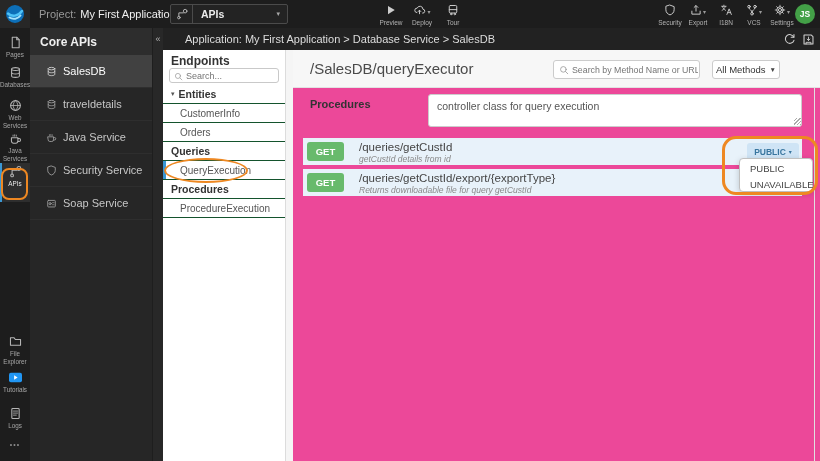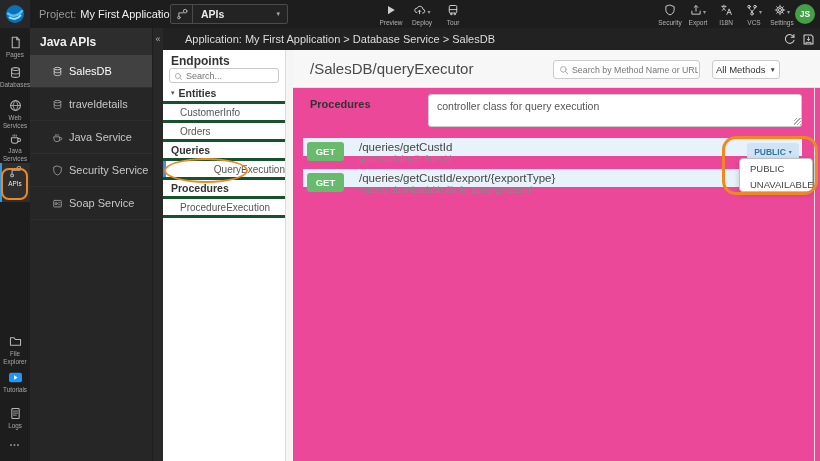--- a/index.html
+++ b/index.html
@@ -45,21 +45,21 @@
   .ls-item.selected { background:#2e2e2e; box-shadow:inset 2px 0 0 #3b97d3; }
   .ls-item.selected .ls-label { color:#e8e8e8; }
   .ls-bottom { position:absolute; bottom:4px; left:0; width:30px; }
   .ls-bottom .ls-item { height:36px; }
   .ls-dots { height:16px; text-align:center; color:#8a8a8a; font-size:7px; letter-spacing:1px; }
 
   
   .core-panel { position:absolute; left:30px; top:28px; width:122px; height:433px; background:#262626; }
   .core-header { height:27px; background:#2d2d2d; display:flex; align-items:center;
                  padding-left:10px; color:#f0f0f0; font-size:12px; font-weight:bold; }
-  .core-item { height:33px; display:flex; align-items:center; gap:6px; padding-left:22px;
+  .core-item { height:33px; display:flex; align-items:center; gap:6px; padding-left:16px;
                color:#c6c6c6; font-size:11px; border-bottom:1px solid #2e2e2e; }
   .core-item .ci-ico { color:#9c9c9c; display:flex; }
   .core-item.selected { background:#414141; color:#fdfdfd; }
   .core-item.selected .ci-ico { color:#d0d0d0; }
 
   
   .collapse-strip { position:absolute; left:152px; top:28px; width:11px; height:433px;
                     background:#282828; border-left:1px solid #1e1e1e; }
   .collapse-btn { margin-top:6px; text-align:center; color:#b0b0b0; font-size:9px; cursor:default; }
 
@@ -74,25 +74,25 @@
   .endpoints-panel { position:absolute; left:163px; top:50px; width:130px; height:411px; background:#fff; }
   .ep-scrollstrip { position:absolute; right:0; top:0; width:8px; height:411px;
                     background:#f5f5f5; border-left:1px solid #dcdcdc; }
   .ep-title { position:absolute; left:8px; top:4px; font-size:12px; font-weight:bold; color:#333; }
   .ep-search { position:absolute; left:6px; top:18px; width:110px; height:15px;
                border:1px solid #c9c9c9; border-radius:3px; background:#fff; }
   .ep-search svg { position:absolute; left:4px; top:3px; color:#999; }
   .ep-search input { position:absolute; left:16px; top:0; width:92px; height:13px; border:none; outline:none;
                      font-size:9px; color:#555; font-family:inherit; background:transparent; }
   .ep-rows { position:absolute; left:0; top:35px; width:122px; }
-  .ep-row { height:19px; display:flex; align-items:center; border-bottom:3px solid #14532d; background:#fff; }
+  .ep-row { height:19px; display:flex; align-items:center; border-bottom:1px solid #14532d; background:#fff; }
   .ep-row.section { padding-left:8px; font-size:10.5px; font-weight:bold; color:#333; }
   .ep-row.section .sec-caret { font-size:7px; color:#555; margin-right:4px; }
   .ep-row.item { padding-left:17px; font-size:10px; color:#555; }
-  .ep-row.item.selected { box-shadow:inset 3px 0 0 #3b97d3;justify-content:flex-end; }
+  .ep-row.item.selected { box-shadow:inset 3px 0 0 #3b97d3; }
 
   
   .main { position:absolute; left:293px; top:50px; width:527px; height:411px; background:#ec4899; }
   .main-vline { position:absolute; left:521px; top:38px; width:1px; height:373px; background:#e0e0e0; }
   .main-header { position:absolute; left:0; top:0; width:527px; height:38px;
                  background:#f7f7f7; border-bottom:1px solid #e2e2e2; }
   .main-title { position:absolute; left:17px; top:10px; font-size:15px; color:#4a4a4a; }
   .m-search { position:absolute; left:260px; top:10px; width:147px; height:19px;
               background:#fff; border:1px solid #ccc; border-radius:3px; }
   .m-search svg { position:absolute; left:5px; top:4px; color:#999; }
@@ -102,21 +102,21 @@
               border:1px solid #ccc; border-radius:3px; display:flex; align-items:center; justify-content:center;
               gap:4px; font-size:9.5px; color:#333; }
   .m-filter .mf-caret { font-size:6.5px; color:#444; }
   .desc-label { position:absolute; left:17px; top:48px; font-size:11px; font-weight:bold; color:#333; }
   .desc-box { position:absolute; left:135px; top:44px; width:374px; height:33px;
               border:1px solid #ccc; border-radius:3px; background:#fff;
               font-size:10.5px; color:#555; font-family:inherit; padding:5px 8px; resize:none; outline:none; }
   .desc-grip { position:absolute; left:501px; top:68px; width:7px; height:7px;
                background:repeating-linear-gradient(135deg, transparent 0 1.5px, #aaa 1.5px 2.5px); }
 
-  .api-row { position:absolute; left:10px; width:499px; height:18px; background:#e8f2fa; }
+  .api-row { position:absolute; left:10px; width:499px; height:27px; background:#e8f2fa; }
   .api-row.r1 { top:88px; } .api-row.r2 { top:119px; }
   .get-badge { position:absolute; left:4px; top:4px; width:37px; height:19px; background:#68ba6c;
                border-radius:3px; color:#fff; font-size:9.5px; font-weight:bold;
                display:flex; align-items:center; justify-content:center; }
   .api-path { position:absolute; left:56px; top:3px; font-size:11.5px; color:#444; }
   .api-summary { position:absolute; left:56px; top:16px; font-size:8.5px; font-style:italic; color:#888; }
   .access-badge { position:absolute; right:3px; top:5px; width:52px; height:17px; background:#cfe4f5;
                   border-radius:3px; color:#39769f; font-size:8.5px; font-weight:bold;
                   display:flex; align-items:center; justify-content:center; gap:3px; }
   .access-badge .ab-caret { font-size:6px; }
@@ -335,21 +335,21 @@
               <path d="M5.5 5h5M5.5 7.5h5M5.5 10h3.5" stroke-width="1"></path>
           </svg>
         </span>
         <span class="ls-label">Logs</span>
       </div>
       <div class="ls-dots">•••</div>
     </div>
   </div>
 
   <div class="core-panel">
-    <div class="core-header">Java APIs</div>
+    <div class="core-header">Core APIs</div>
     <div class="core-item selected">
       <span class="ci-ico">
         <svg class="ico" width="11" height="11" viewBox="0 0 16 16">
           <ellipse cx="8" cy="3.8" rx="4.8" ry="1.8"></ellipse>
             <path d="M3.2 3.8v8.4c0 1 2.1 1.8 4.8 1.8s4.8-.8 4.8-1.8V3.8"></path>
             <path d="M3.2 8c0 1 2.1 1.8 4.8 1.8S12.8 9 12.8 8"></path>
         </svg>
       </span>
       <span>SalesDB</span>
     </div>

